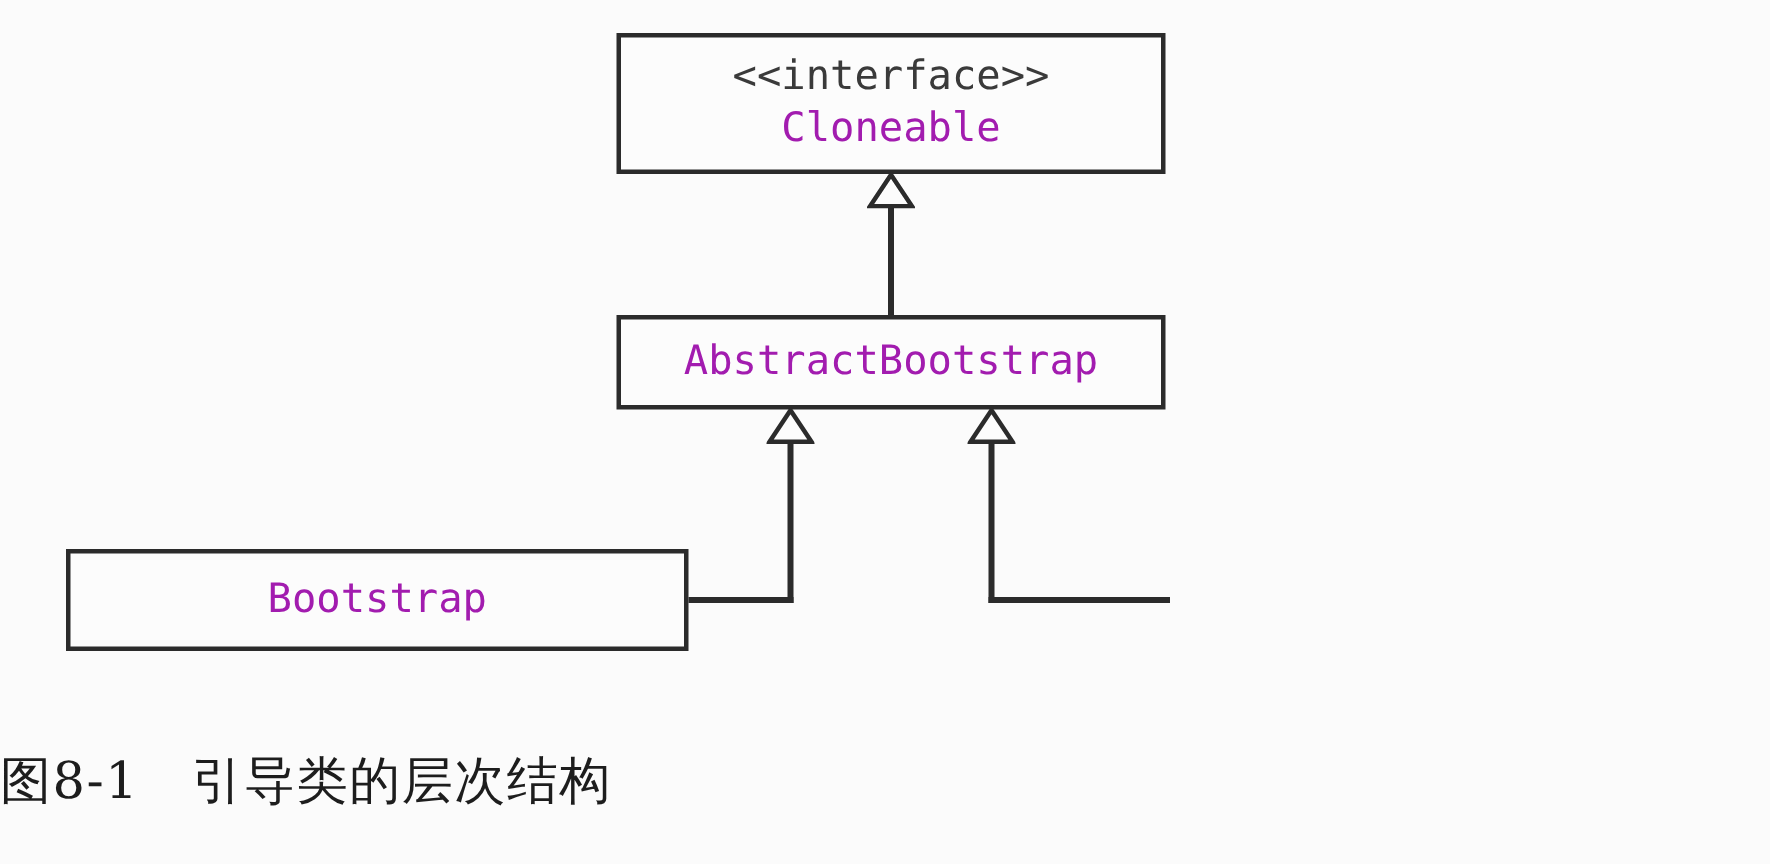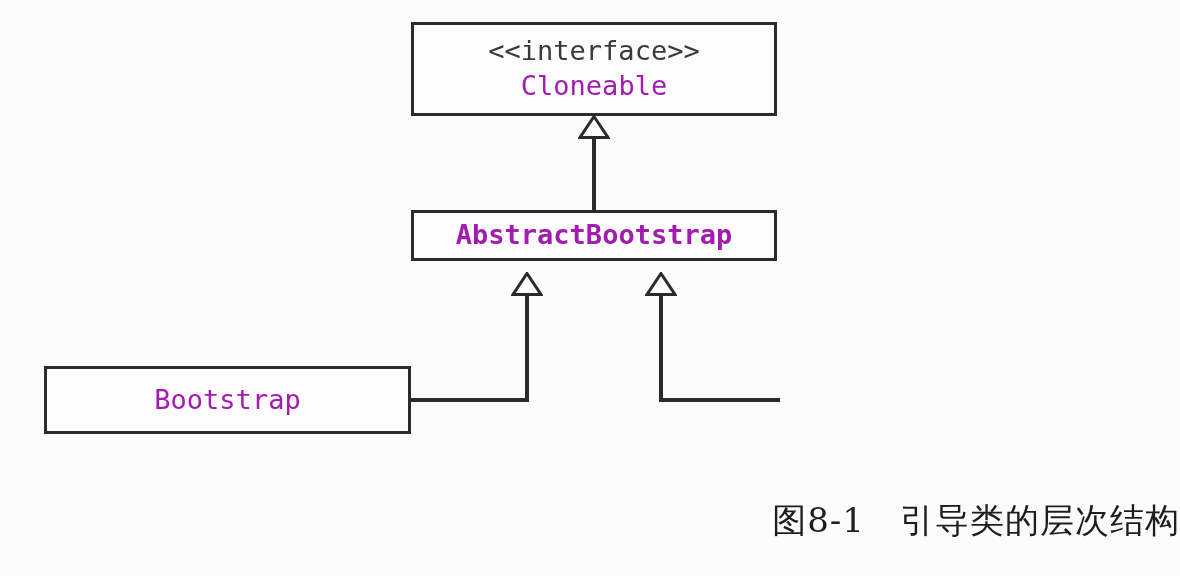--- a/index.html
+++ b/index.html
@@ -46,22 +46,22 @@
   }
   .uml-stereotype {
     font-family: "DejaVu Sans Mono", "Liberation Mono", monospace;
     font-size: 27px;
     line-height: 1.28;
     color: #3a3a3a;
     white-space: nowrap;
   }
 
   #box-cloneable       { left: 411px; top: 22px;  width: 366px; height: 94px; }
-  #box-abstractbootstrap { left: 411px; top: 210px; width: 366px; height: 51px; font-weight: bold; }
-  #box-bootstrap       { left: 44px;  top: 366px; width: 367px; height: 68px; }
+  #box-abstractbootstrap { left: 411px; top: 210px; width: 366px; height: 63px; }
+  #box-bootstrap       { left: 44px;  top: 366px; width: 415px; height: 68px; }
   #box-serverbootstrap { left: 777px; top: 366px; width: 366px; height: 68px; }
 
   
   .conn-v {
     position: absolute;
     width: 4px;
     background: #2b2b2b;
     z-index: 1;
   }
   .conn-h {
@@ -79,21 +79,21 @@
     z-index: 4;
   }
   .gen-arrow svg { display: block; }
 
   
   #figure-caption {
     position: absolute;
     left: 0;
     top: 498px;
     width: 1180px;
-    text-align: right;
+    text-align: left;
     font-family: "DejaVu Serif", "Liberation Serif", serif;
     font-size: 34px;
     color: #1d1d1d;
     letter-spacing: 1px;
     white-space: pre;
   }
 </style>
 </head>
 <body>
 

